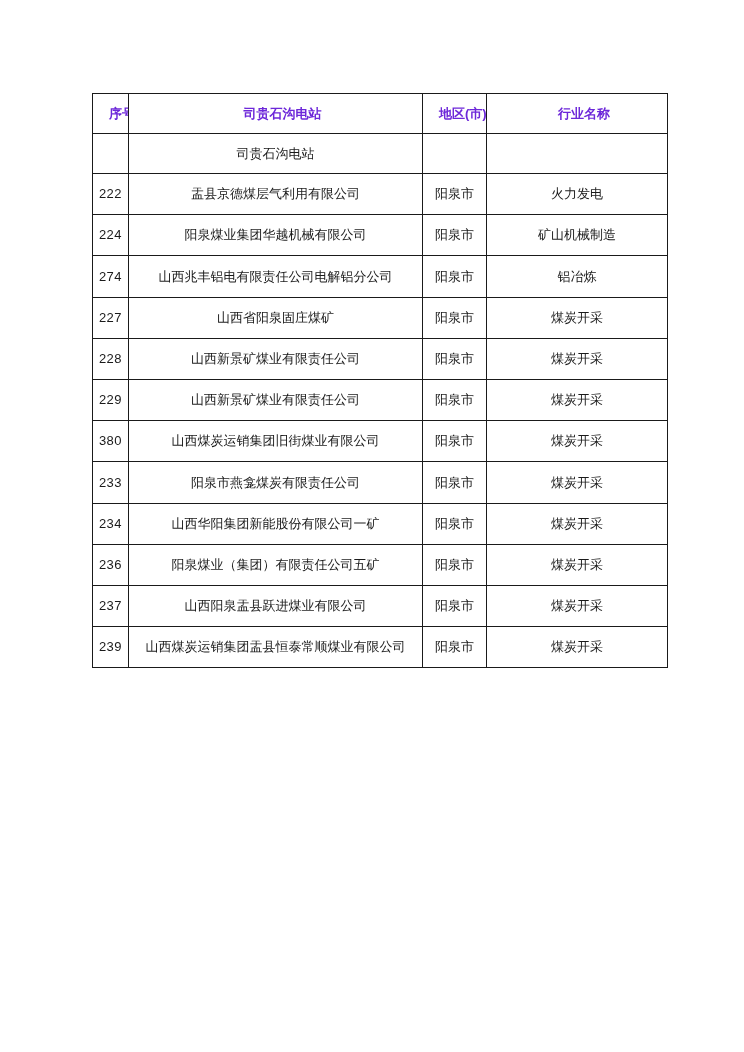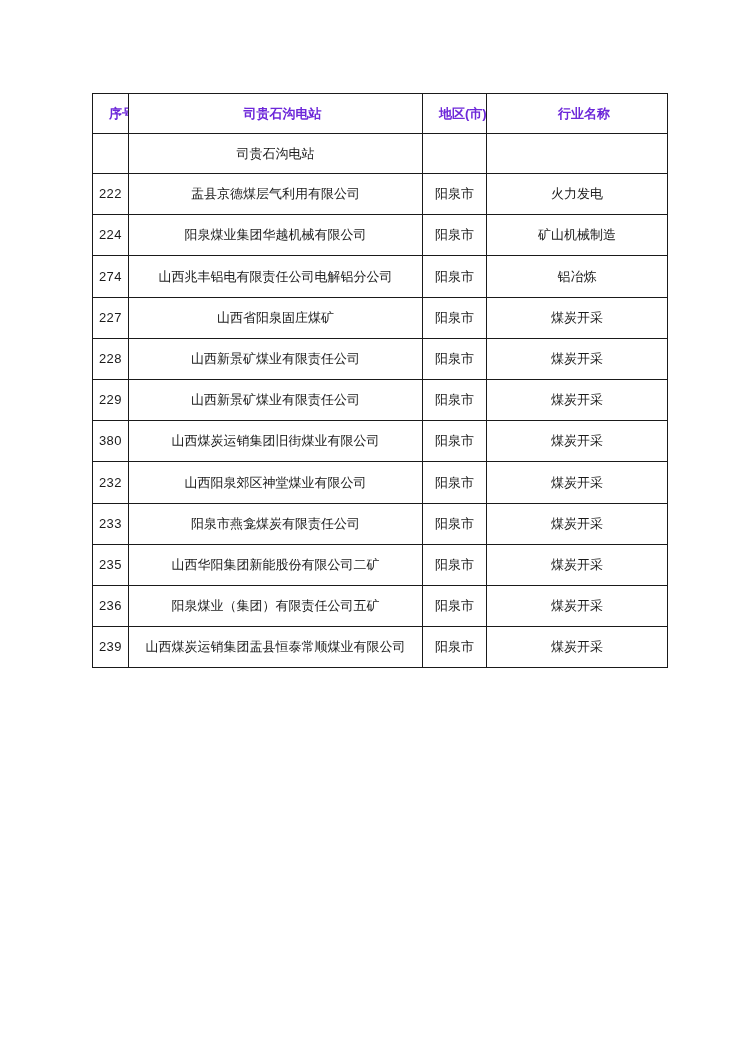--- a/index.html
+++ b/index.html
@@ -109,40 +109,40 @@
     <td class="cell-region">阳泉市</td>
     <td class="cell-industry">煤炭开采</td>
   </tr>
         <tr>
     <td class="cell-no">380</td>
     <td class="cell-name">山西煤炭运销集团旧街煤业有限公司</td>
     <td class="cell-region">阳泉市</td>
     <td class="cell-industry">煤炭开采</td>
   </tr>
         <tr>
-    <td class="cell-no">232</td>
-    <td class="cell-name">山西阳泉郊区神堂煤业有限公司</td>
-    <td class="cell-region">阳泉市</td>
-    <td class="cell-industry">煤炭开采</td>
-  </tr>
-        <tr>
     <td class="cell-no">233</td>
     <td class="cell-name">阳泉市燕龛煤炭有限责任公司</td>
     <td class="cell-region">阳泉市</td>
     <td class="cell-industry">煤炭开采</td>
   </tr>
         <tr>
-    <td class="cell-no">235</td>
-    <td class="cell-name">山西华阳集团新能股份有限公司二矿</td>
+    <td class="cell-no">234</td>
+    <td class="cell-name">山西华阳集团新能股份有限公司一矿</td>
     <td class="cell-region">阳泉市</td>
     <td class="cell-industry">煤炭开采</td>
   </tr>
         <tr>
     <td class="cell-no">236</td>
     <td class="cell-name">阳泉煤业（集团）有限责任公司五矿</td>
+    <td class="cell-region">阳泉市</td>
+    <td class="cell-industry">煤炭开采</td>
+  </tr>
+        <tr>
+    <td class="cell-no">237</td>
+    <td class="cell-name">山西阳泉盂县跃进煤业有限公司</td>
     <td class="cell-region">阳泉市</td>
     <td class="cell-industry">煤炭开采</td>
   </tr>
         <tr>
     <td class="cell-no">239</td>
     <td class="cell-name">山西煤炭运销集团盂县恒泰常顺煤业有限公司</td>
     <td class="cell-region">阳泉市</td>
     <td class="cell-industry">煤炭开采</td>
   </tr>
       </tbody>

